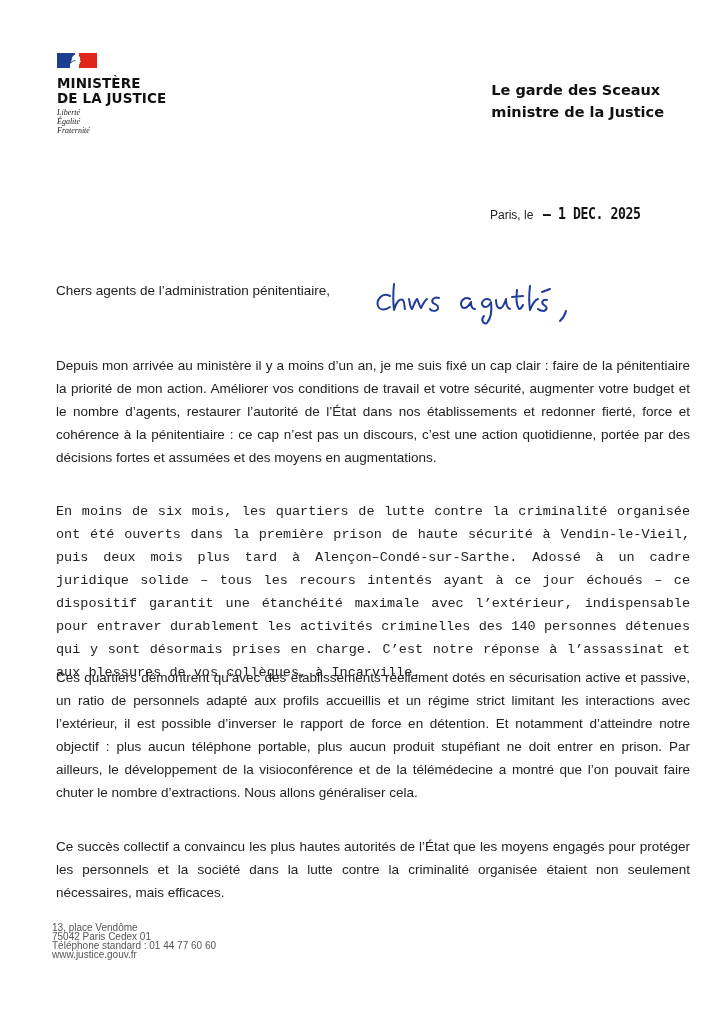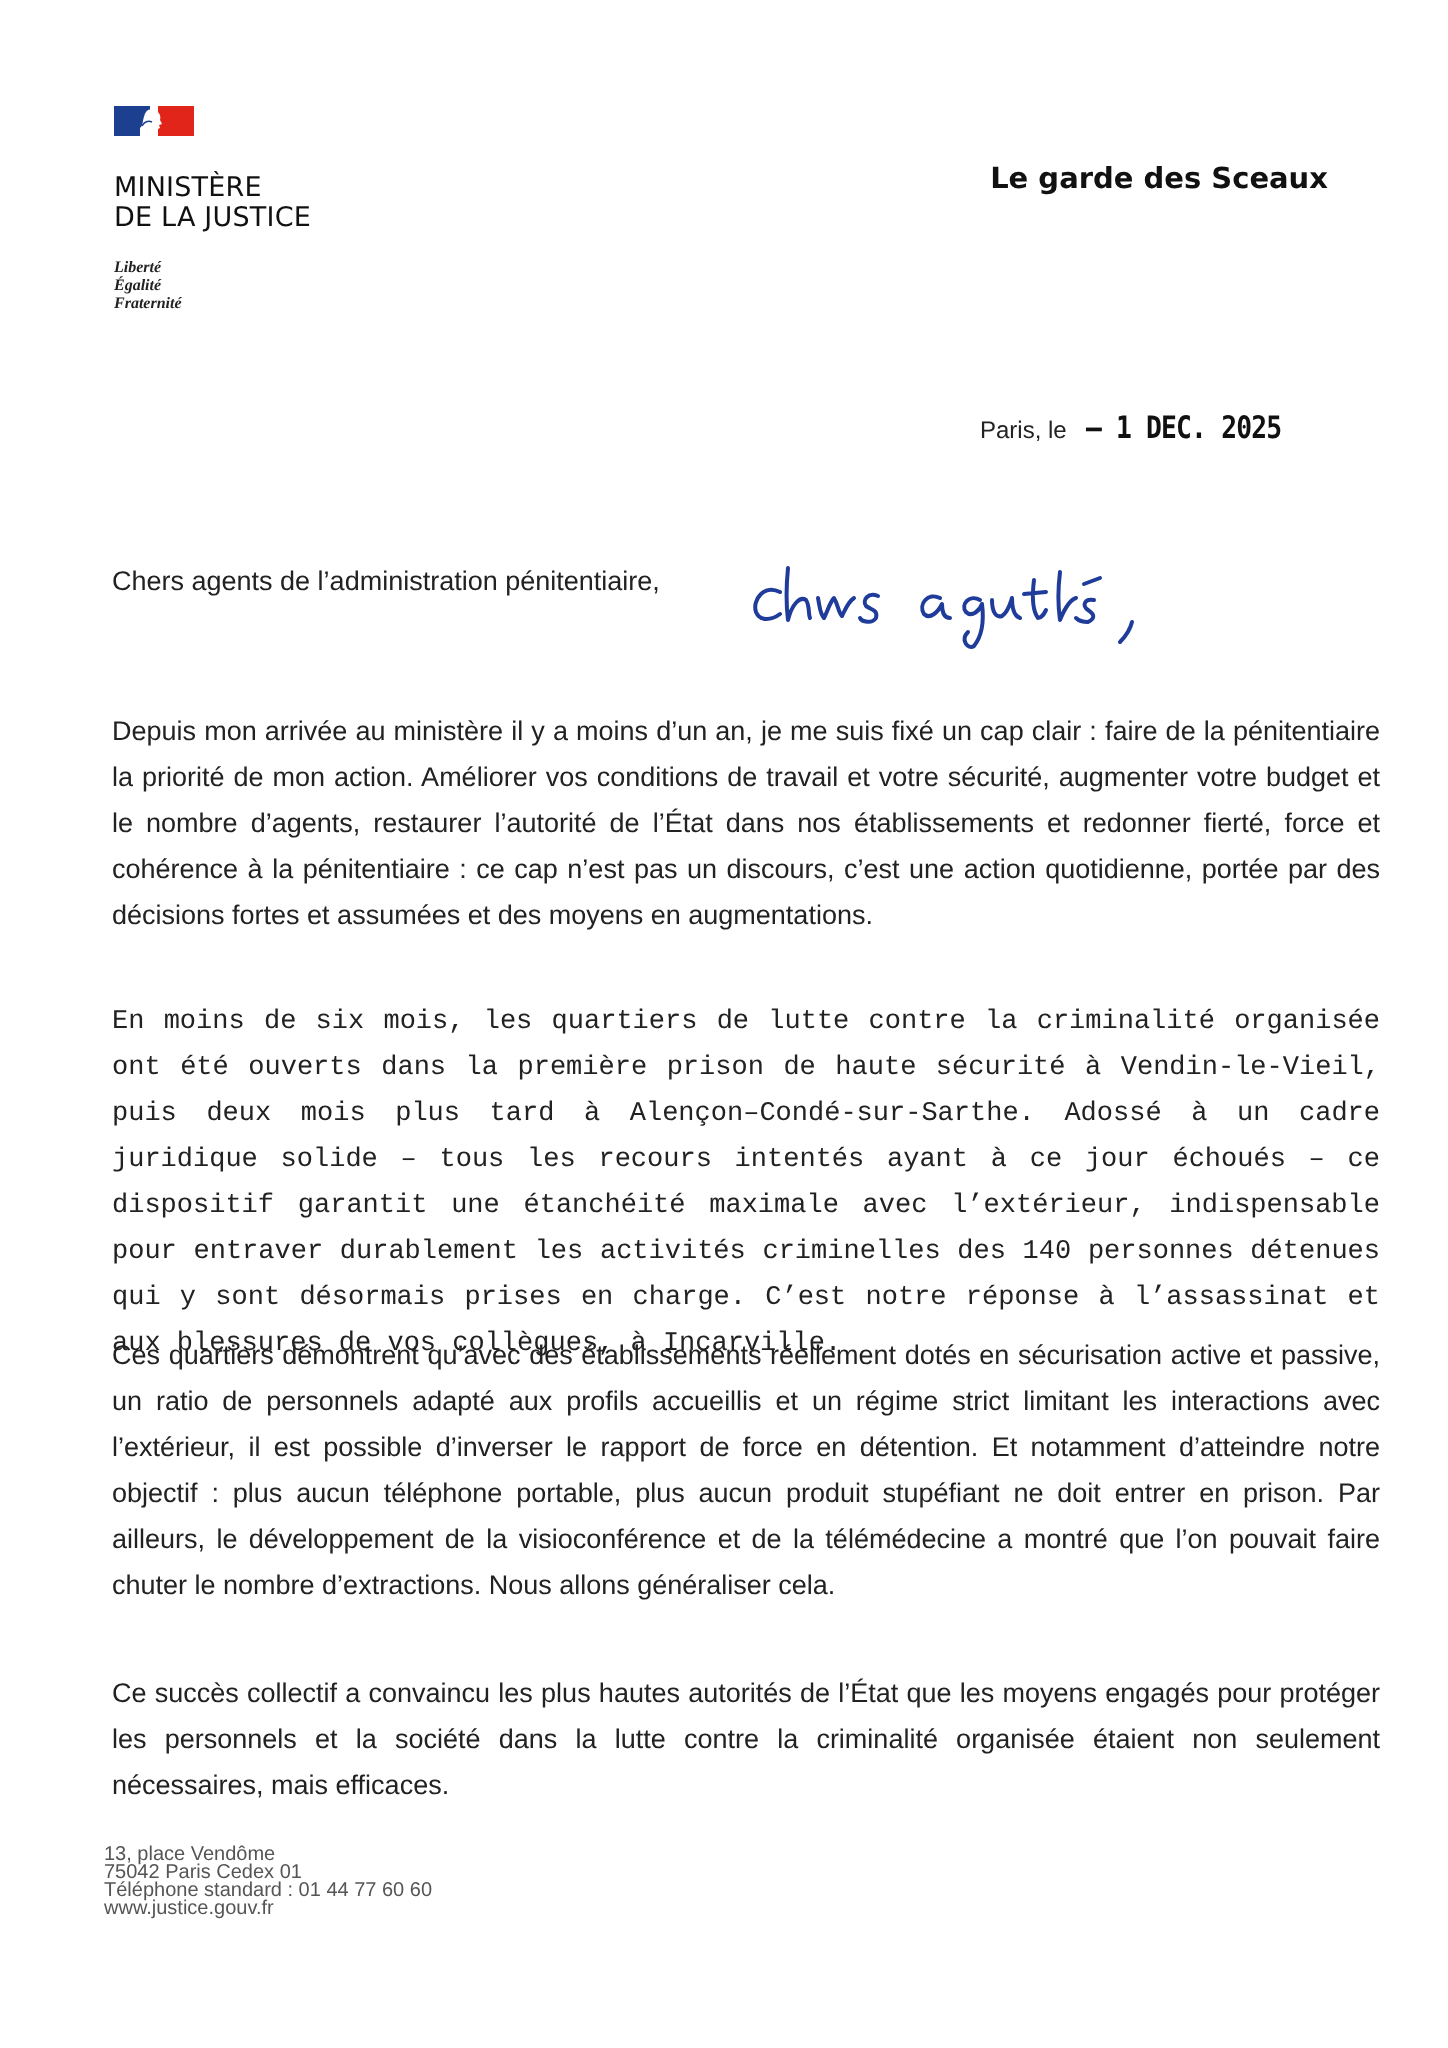--- a/index.html
+++ b/index.html
@@ -2,22 +2,22 @@
 <html><head>
   <meta charset="utf-8">
   <style>
     html, body { margin: 0; padding: 0; background: #ffffff; }
     body { width: 724px; height: 1024px; position: relative; overflow: hidden; color: #1d1d1d; }
     .logo { position: absolute; left: 57px; top: 53px; }
     .flag { position: relative; width: 40px; height: 15px; }
     .flag .blue { position: absolute; left: 0; top: 0; width: 18px; height: 15px; background: #1d3f8f; }
     .flag .red { position: absolute; left: 22px; top: 0; width: 18px; height: 15px; background: #e1251b; }
     .flag .mar { position: absolute; left: 13px; top: 1px; width: 12px; height: 14px; }
-    .ministry { margin-top: 19px; font-family: "DejaVu Sans", sans-serif; font-weight: normal; font-size: 13.5px; line-height: 15px; letter-spacing: 0.1px; color: #111; }
-    .motto { margin-top: 12px; font-family: "Liberation Serif", serif; font-style: italic; font-weight: bold; font-size: 8px; line-height: 9px; color: #222; }
+    .ministry { margin-top: 8px; font-family: "DejaVu Sans", sans-serif; font-weight: bold; font-size: 13.5px; line-height: 15px; letter-spacing: 0.1px; color: #111; }
+    .motto { margin-top: 2px; font-family: "Liberation Serif", serif; font-style: italic; font-weight: normal; font-size: 8px; line-height: 9px; color: #222; }
     .sender { position: absolute; right: 60px; top: 79px; font-family: "DejaVu Sans", sans-serif; font-weight: bold; font-size: 14.5px; line-height: 22px; color: #111; }
     .dateline { position: absolute; left: 490px; top: 205px; font-family: "Liberation Sans", sans-serif; font-size: 12px; color: #222; white-space: nowrap; text-align: center; }
     .dateline .stamp { font-family: "DejaVu Sans Mono", monospace; font-weight: bold; font-size: 15.5px; letter-spacing: -0.5px; color: #111; margin-left: 6px; transform: scaleX(0.85); display: inline-block; transform-origin: left center; }
     .salutation { position: absolute; left: 56px; top: 283px; font-family: "Liberation Sans", sans-serif; font-size: 13.5px; color: #222; }
     .handwriting { position: absolute; left: 372px; top: 278px; width: 210px; height: 50px; }
     .body-text { position: absolute; left: 56px; width: 634px; font-family: "Liberation Sans", sans-serif; font-size: 13.5px; line-height: 23px; text-align: justify; color: #222; }
     .p1 { top: 354px; }
     .p2 { top: 500px; font-family: Liberation Mono, monospace; }
     .p3 { top: 666px; }
     .p4 { top: 835px; }
@@ -41,20 +41,21 @@
   </div>
   <div class="motto">
     <div>Liberté</div>
     <div>Égalité</div>
     <div>Fraternité</div>
   </div>
 </div>
 
 <div class="sender">
   <div>Le garde des Sceaux</div>
+  <div>ministre de la Justice</div>
 </div>
 
 <div class="dateline">
   <span>Paris, le</span>
   <span class="stamp">– 1 DEC. 2025</span>
 </div>
 
 <div class="salutation">Chers agents de l’administration pénitentiaire,</div>
 
 <svg class="handwriting" viewBox="0 0 210 50" aria-label="chers agents,">

